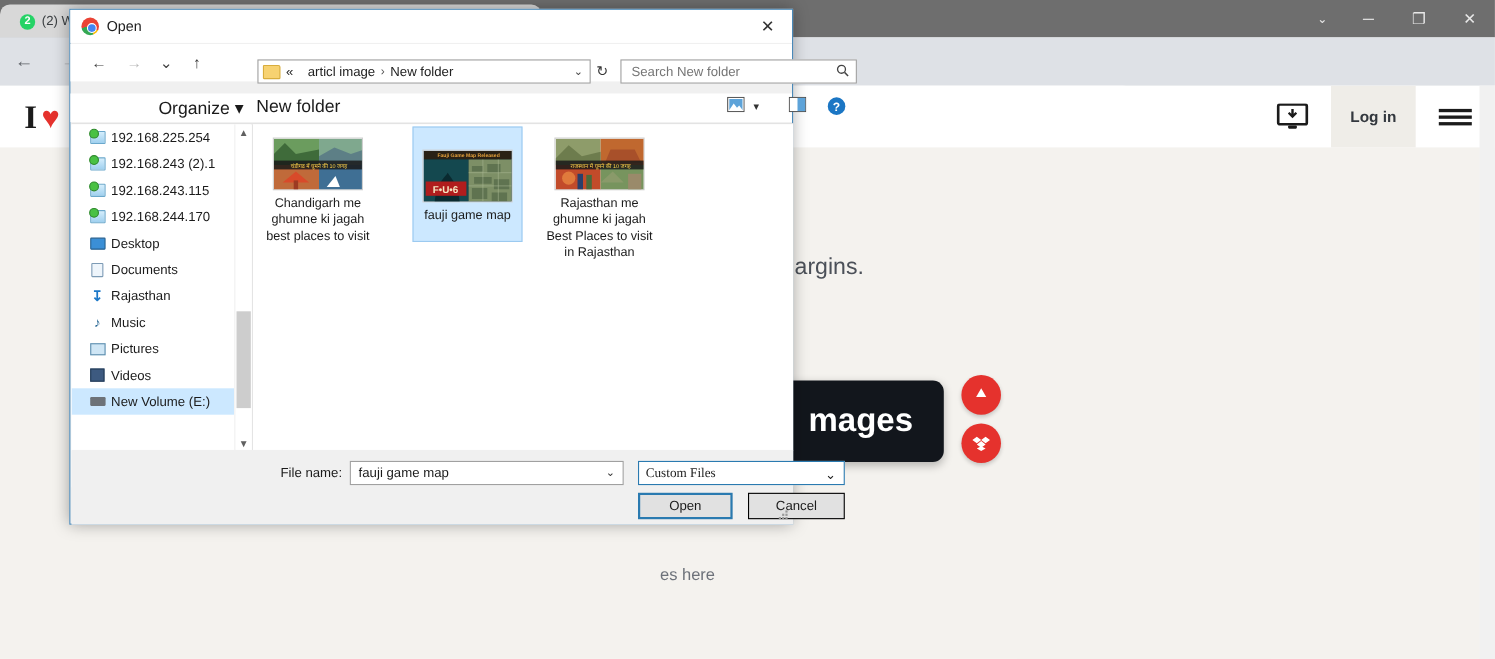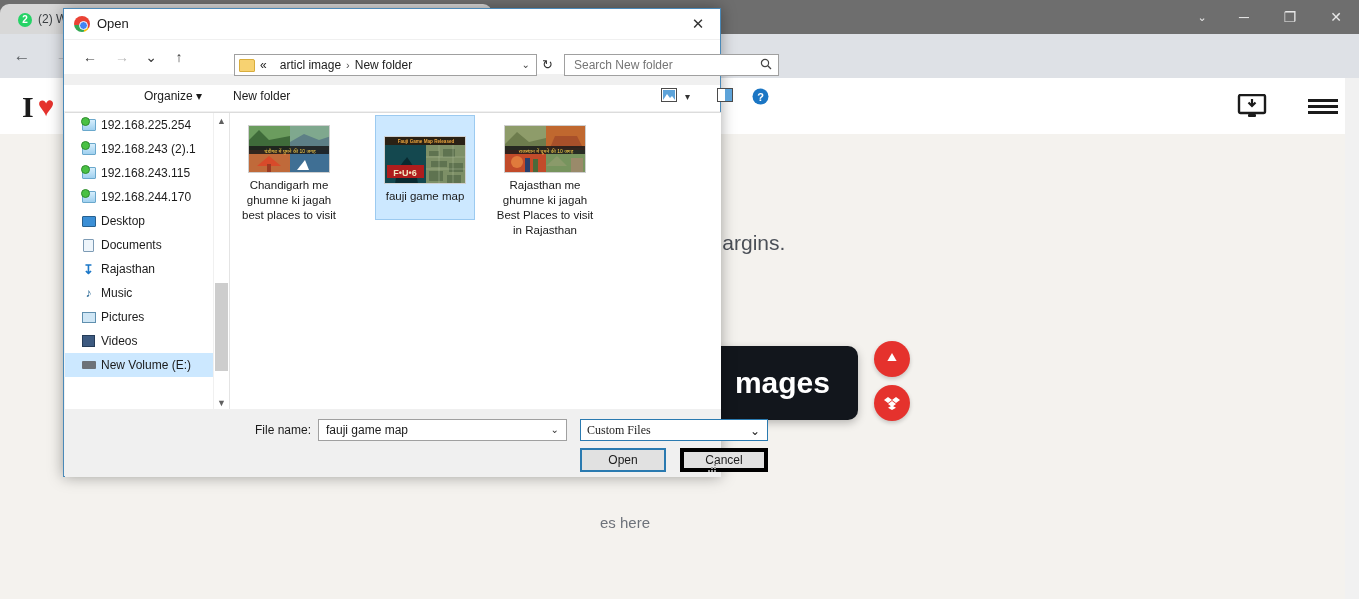--- a/index.html
+++ b/index.html
@@ -161,21 +161,21 @@
     position:absolute; left:500px; top:45px; width:215px; height:22px;
     background:#fff; border:1px solid #a0a0a0; display:flex; align-items:center;
   }
   .searchbox input {
     border:0; outline:0; width:182px; margin-left:7px; font-size:12px; color:#7a7a7a;
     font-family:"Liberation Sans", sans-serif; background:transparent;
   }
   .search-ic { position:absolute; right:6px; top:3px; font-size:12px; color:#444; }
 
   .dlg-cmd { position:absolute; left:0; top:76px; width:100%; height:26px; background:#fff; }
-  .cmd-item { position:absolute; top:4px; font-size:12px; color:#1b1b1b; }
+  .cmd-item { position:absolute; top:4px; font-size:16px; color:#1b1b1b; }
   .cmd-right { position:absolute; top:3px; }
 
   .dlg-body {
     position:absolute; left:1px; top:103px; width:656px; height:331px; background:#fff;
     border-top:1px solid #dcdcdc;
   }
   .sidebar {
     position:absolute; left:0; top:0; width:148px; height:297px;
     background:#fff; overflow:hidden;
   }
@@ -241,21 +241,21 @@
   }
   .type-select {
     position:absolute; left:516px; top:410px; width:188px; height:22px;
     background:#fff; border:1px solid #2a7ab0; display:flex; align-items:center;
   }
   .type-select span { margin-left:6px; font-size:12px; color:#1b1b1b;font-family:Liberation Serif, serif; }
   .sel-chev { position:absolute; right:7px; top:4px; font-size:10px; color:#333; }
   .btn {
     position:absolute; top:439px; height:24px; font-size:12px; color:#1b1b1b;
     display:flex; align-items:center; justify-content:center;
-    background:#e1e1e1; border:4px solid #000000;
+    background:#e1e1e1; border:1px solid #000000;
   }
   .btn.primary { left:516px; width:86px; border:2px solid #2a7ab0; }
   .btn.secondary { left:616px; width:88px; }
   .grip { position:absolute; right:3px; bottom:3px; width:9px; height:9px; }
   .grip i { position:absolute; width:2px; height:2px; background:#9a9a9a; }
 </style>
 </head>
 <body>
 
 <div class="browser">
@@ -364,20 +364,21 @@
         <span>▾</span>
       </div>
       <div class="hdr-right">
         <div class="dl-ico">
           <svg width="30" height="25" viewBox="0 0 30 25">
             <rect x="2" y="1" width="26" height="18" rx="1.5" fill="none" stroke="#1b1b1b" stroke-width="2.4"></rect>
             <path d="M15 5 v6 M11.5 8.5 L15 12 L18.5 8.5" stroke="#1b1b1b" stroke-width="2.2" fill="none"></path>
             <rect x="11" y="20" width="8" height="3" rx="1" fill="#1b1b1b"></rect>
           </svg>
         </div>
+        <div class="login-btn">Log in</div>
         <div class="burger">
             <div>
               <i></i>
               <i></i>
               <i></i>
             </div>
           </div>
       </div>
     </div>
 

